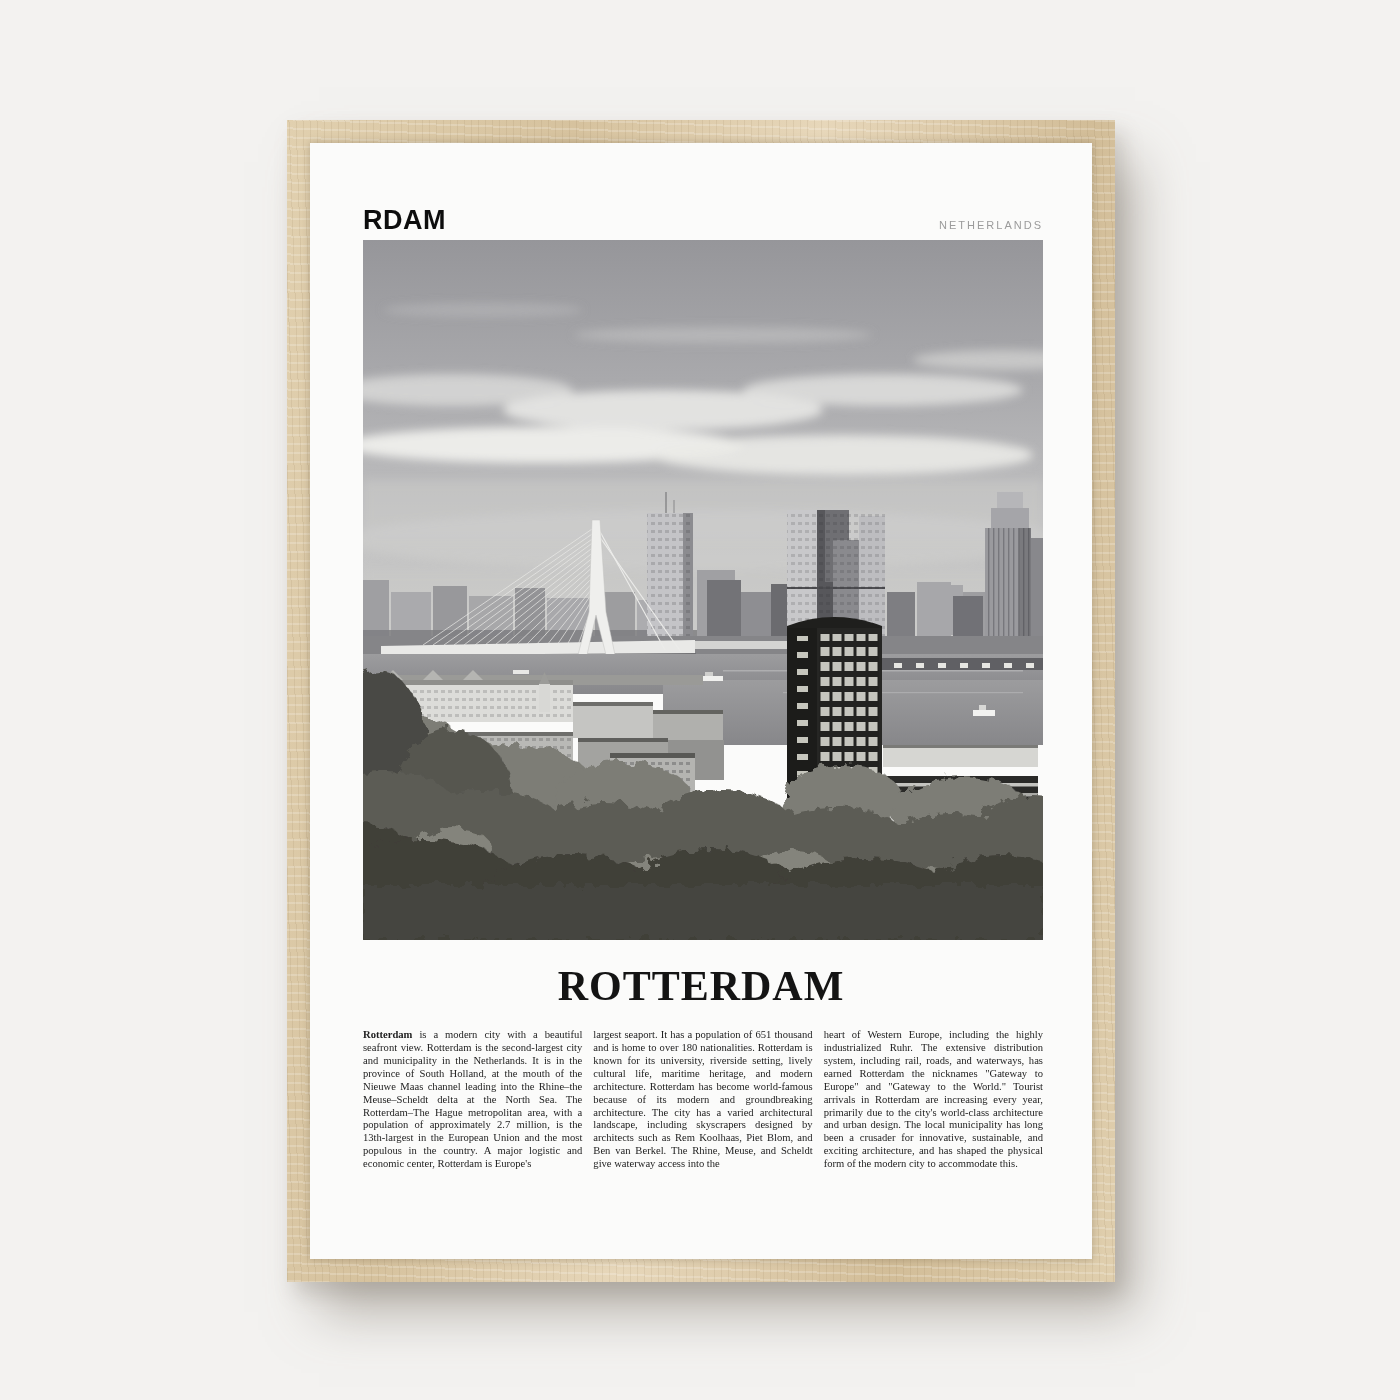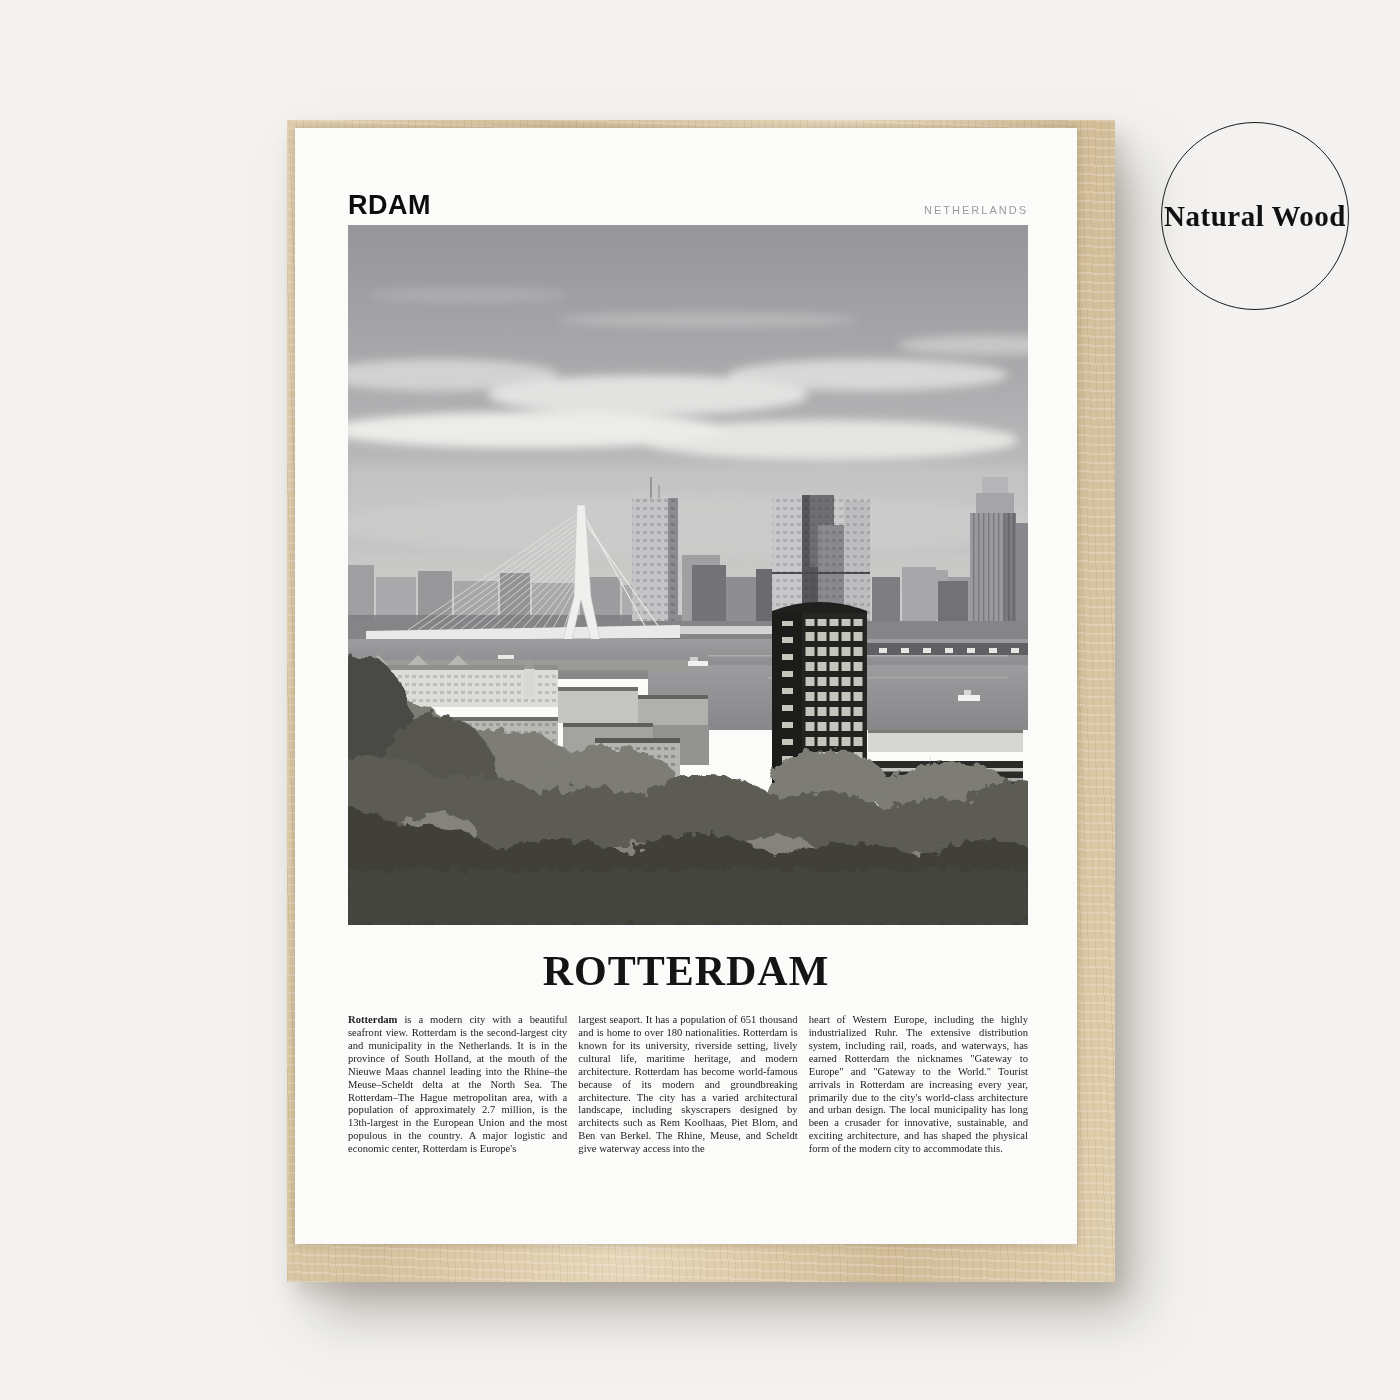--- a/index.html
+++ b/index.html
@@ -4,21 +4,21 @@
 <style>
   html,body{margin:0;padding:0;}
   body{
     width:1400px;height:1400px;position:relative;overflow:hidden;
     background:#f3f2f0;
     font-family:"Liberation Sans",sans-serif;
   }
   .wall{position:absolute;inset:0;}
   .frame{
     position:absolute;left:287px;top:120px;width:828px;height:1162px;
-    box-sizing:border-box;padding:8px;
+    box-sizing:border-box;padding:23px;
     background:
       repeating-linear-gradient(88deg, rgba(124,98,60,0.10) 0 1px, rgba(0,0,0,0) 1px 7px),
       repeating-linear-gradient(2deg, rgba(255,255,255,0.20) 0 2px, rgba(0,0,0,0) 2px 9px),
       linear-gradient(100deg,#e1d0af 0%,#d6c29e 28%,#e7d7ba 52%,#d2bd98 78%,#e0cfae 100%);
     box-shadow: 26px 36px 50px -6px rgba(128,120,108,0.50), 8px 12px 18px rgba(128,120,108,0.25);
   }
   .paper{
     position:relative;width:782px;height:1116px;background:#fbfbfa;
     box-shadow:0 0 8px rgba(96,84,60,0.35);
   }
@@ -300,17 +300,14 @@
 
       <div class="columns">
         <p class="col"><strong>Rotterdam</strong><span> is a modern city with a beautiful seafront view. Rotterdam is the second-largest city and municipality in the Netherlands. It is in the province of South Holland, at the mouth of the Nieuwe Maas channel leading into the Rhine–the Meuse–Scheldt delta at the North Sea. The Rotterdam–The Hague metropolitan area, with a population of approximately 2.7 million, is the 13th-largest in the European Union and the most populous in the country. A major logistic and economic center, Rotterdam is Europe's</span></p>
         <p class="col">largest seaport. It has a population of 651 thousand and is home to over 180 nationalities. Rotterdam is known for its university, riverside setting, lively cultural life, maritime heritage, and modern architecture. Rotterdam has become world-famous because of its modern and groundbreaking architecture. The city has a varied architectural landscape, including skyscrapers designed by architects such as Rem Koolhaas, Piet Blom, and Ben van Berkel. The Rhine, Meuse, and Scheldt give waterway access into the</p>
         <p class="col">heart of Western Europe, including the highly industrialized Ruhr. The extensive distribution system, including rail, roads, and waterways, has earned Rotterdam the nicknames "Gateway to Europe" and "Gateway to the World." Tourist arrivals in Rotterdam are increasing every year, primarily due to the city's world-class architecture and urban design. The local municipality has long been a crusader for innovative, sustainable, and exciting architecture, and has shaped the physical form of the modern city to accommodate this.</p>
       </div>
 
     </div>
   </div>
 
-  <div class="badge">
-    <span class="badge-label">Natural Wood</span>
-  </div>
 
 </div>
 
 </body></html>

